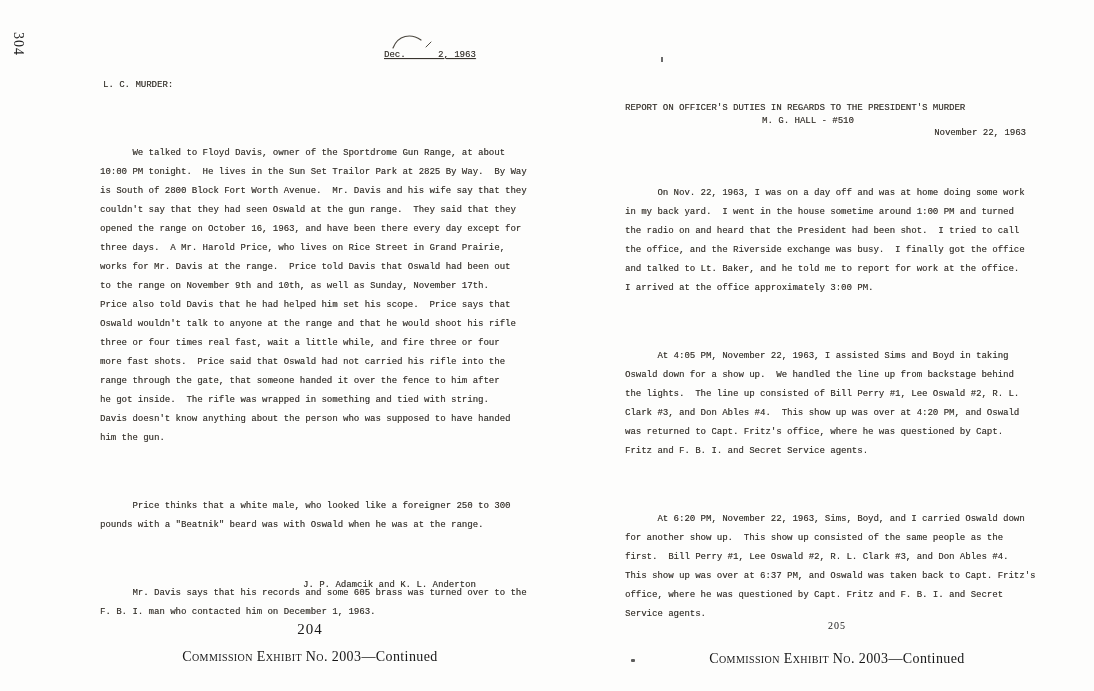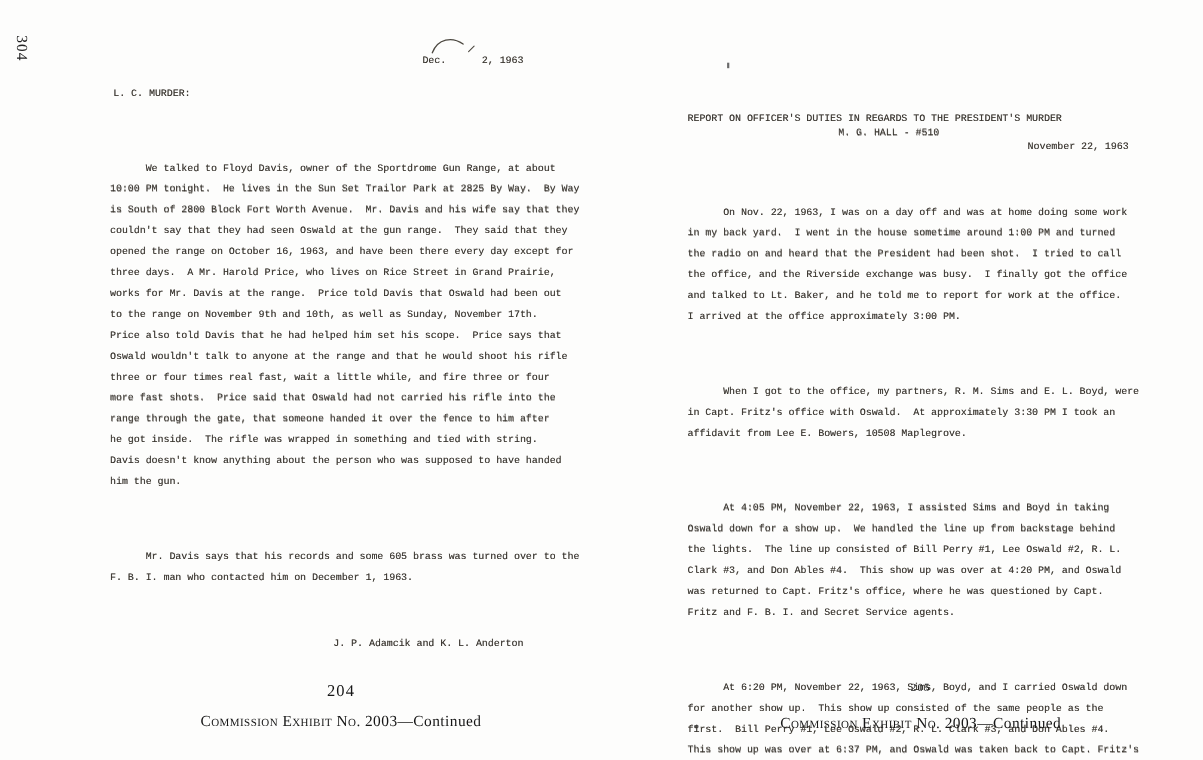--- a/index.html
+++ b/index.html
@@ -28,21 +28,21 @@
   
   .margin-number {
     position:absolute; left:6px; top:36px;
     font-size:14px; letter-spacing:1px;
     transform:rotate(90deg);
     transform-origin:center;
     color:#222;
   }
 
   
-  .l-date    { position:absolute; left:384px; top:46px; }
+  .l-date    { position:absolute; left:384px; top:46px;text-decoration:underline; }
   .squiggle  { position:absolute; left:390px; top:31px; }
   .l-salut   { position:absolute; left:103px; top:76px; }
   .l-body    { position:absolute; left:100px; top:106px; width:438px; }
   .l-sig     { position:absolute; left:303px; top:576px; }
   .l-folio   { position:absolute; left:95px;  top:621px; width:430px; text-align:center; font-size:15px; letter-spacing:1px; }
   .l-caption { position:absolute; left:95px;  top:649px; width:430px; text-align:center; font-size:14px; letter-spacing:0.4px; }
 
   
   .r-title   { position:absolute; left:625px; top:102px; width:436px; line-height:13px; }
   .r-officer { position:absolute; left:590px; top:115px; width:436px; text-align:center; line-height:13px; }
@@ -86,20 +86,22 @@
 works for Mr. Davis at the range.  Price told Davis that Oswald had been out
 to the range on November 9th and 10th, as well as Sunday, November 17th.
 Price also told Davis that he had helped him set his scope.  Price says that
 Oswald wouldn't talk to anyone at the range and that he would shoot his rifle
 three or four times real fast, wait a little while, and fire three or four
 more fast shots.  Price said that Oswald had not carried his rifle into the
 range through the gate, that someone handed it over the fence to him after
 he got inside.  The rifle was wrapped in something and tied with string.
 Davis doesn't know anything about the person who was supposed to have handed
 him the gun.</p>
+      <p>      Price thinks that a white male, who looked like a foreigner 250 to 300
+pounds with a "Beatnik" beard was with Oswald when he was at the range.</p>
       <p>      Mr. Davis says that his records and some 605 brass was turned over to the
 F. B. I. man who contacted him on December 1, 1963.</p>
     </div>
 
     <div class="typed l-sig">J. P. Adamcik and K. L. Anderton</div>
 
     <div class="serif l-folio">204</div>
 
     <div class="serif l-caption"><span class="sc">Commission Exhibit No. 2003</span><span>—Continued</span></div>
 
@@ -111,23 +113,20 @@
     <div class="typed r-officer">M. G. HALL - #510</div>
     <div class="typed r-date">November 22, 1963</div>
 
     <div class="typed r-body">
       <p>      On Nov. 22, 1963, I was on a day off and was at home doing some work
 in my back yard.  I went in the house sometime around 1:00 PM and turned
 the radio on and heard that the President had been shot.  I tried to call
 the office, and the Riverside exchange was busy.  I finally got the office
 and talked to Lt. Baker, and he told me to report for work at the office.
 I arrived at the office approximately 3:00 PM.</p>
-      <p>      When I got to the office, my partners, R. M. Sims and E. L. Boyd, were
-in Capt. Fritz's office with Oswald.  At approximately 3:30 PM I took an
-affidavit from Lee E. Bowers, 10508 Maplegrove.</p>
       <p>      At 4:05 PM, November 22, 1963, I assisted Sims and Boyd in taking
 Oswald down for a show up.  We handled the line up from backstage behind
 the lights.  The line up consisted of Bill Perry #1, Lee Oswald #2, R. L.
 Clark #3, and Don Ables #4.  This show up was over at 4:20 PM, and Oswald
 was returned to Capt. Fritz's office, where he was questioned by Capt.
 Fritz and F. B. I. and Secret Service agents.</p>
       <p>      At 6:20 PM, November 22, 1963, Sims, Boyd, and I carried Oswald down
 for another show up.  This show up consisted of the same people as the
 first.  Bill Perry #1, Lee Oswald #2, R. L. Clark #3, and Don Ables #4.
 This show up was over at 6:37 PM, and Oswald was taken back to Capt. Fritz's

